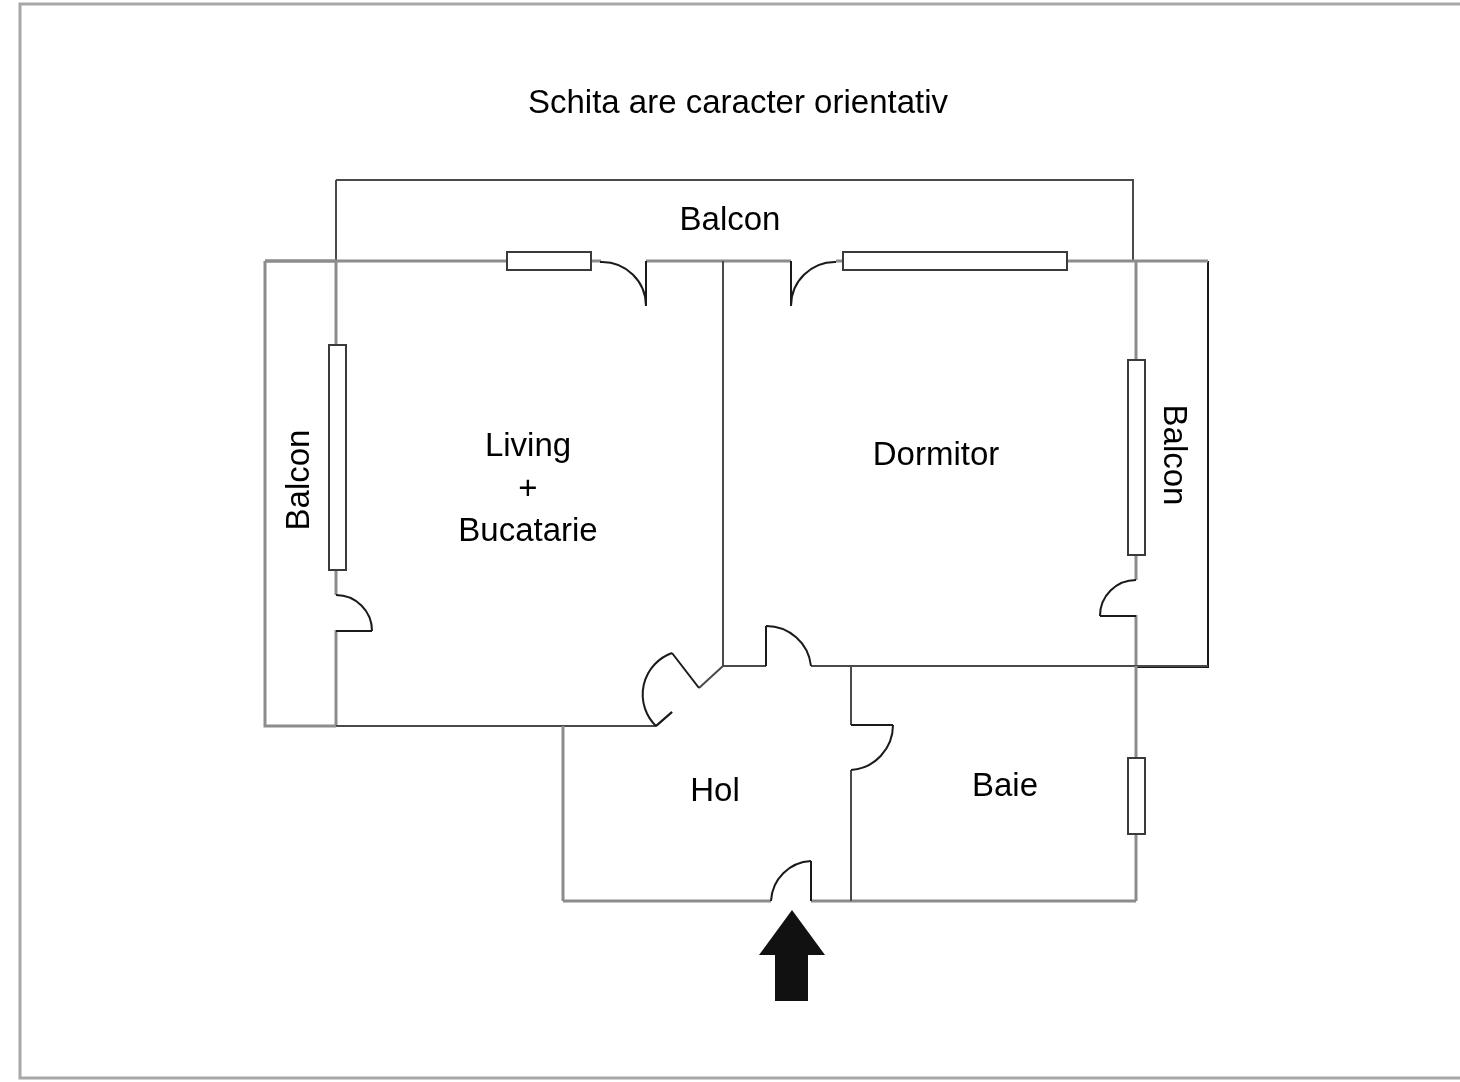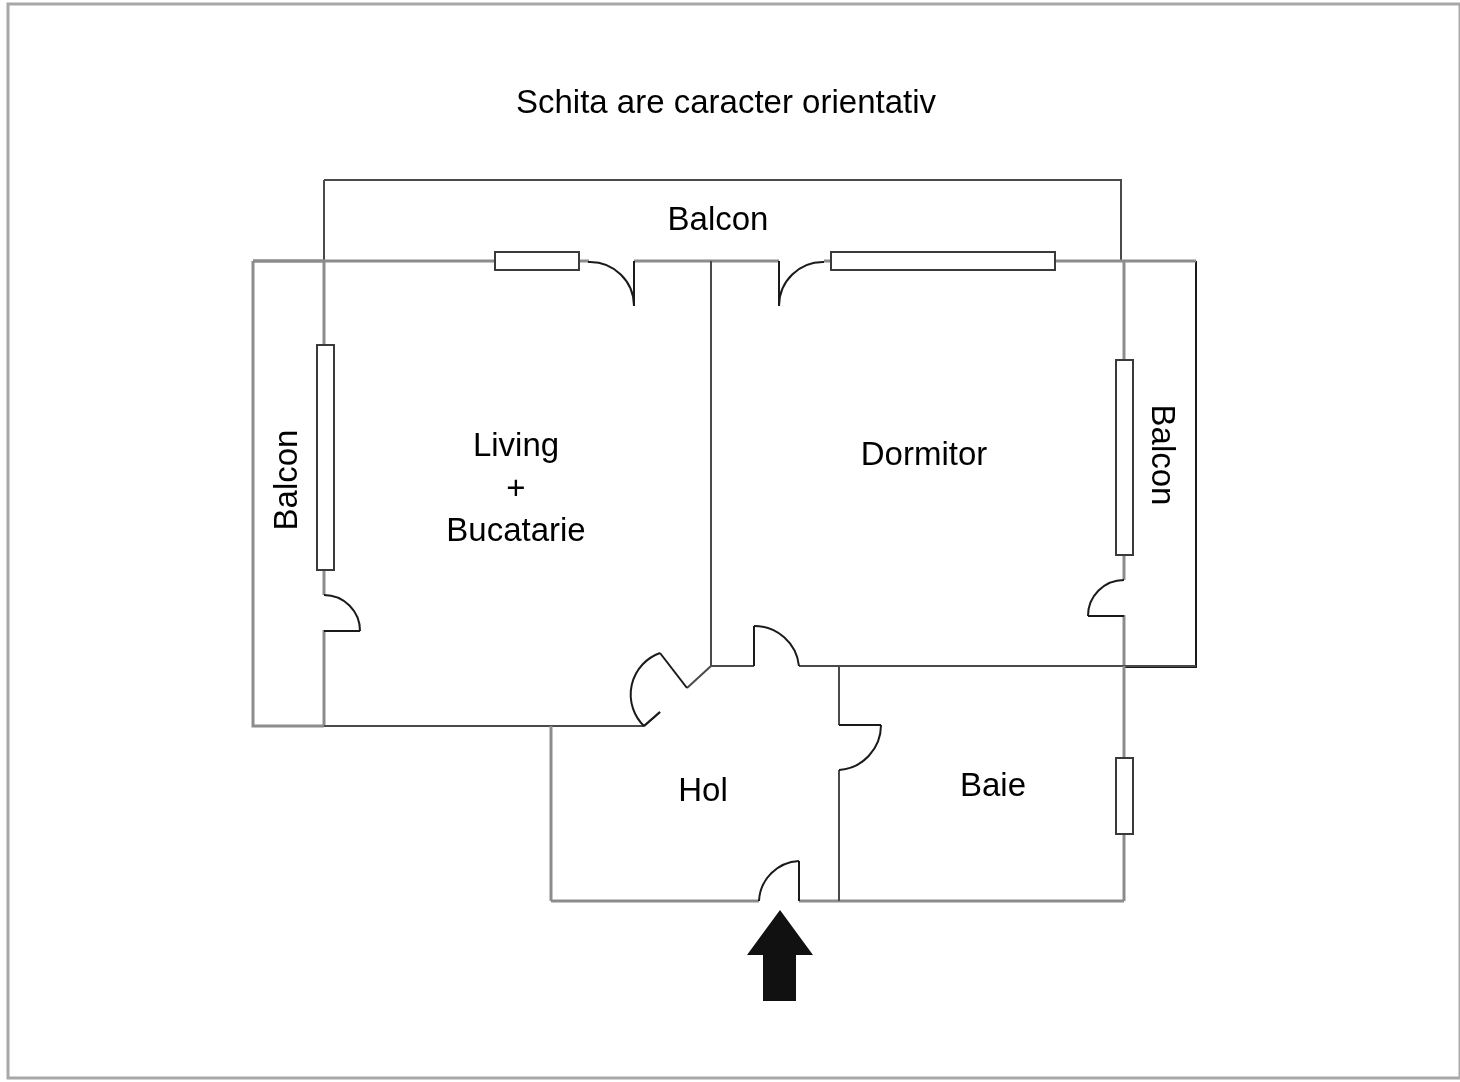--- a/index.html
+++ b/index.html
@@ -10,21 +10,21 @@
   }
   body {
     width: 1460px;
     height: 1082px;
     font-family: "Liberation Sans", sans-serif;
     position: relative;
     overflow: hidden;
   }
   #plan-root {
     position: absolute;
-    left: 4px;
+    left: 16px;
     top: 0;
     width: 1164px;
     height: 1082px;
   }
   #plan-svg {
     display: block;
     width: 1460px;
     height: 1082px;
   }
   .wall-thin {

